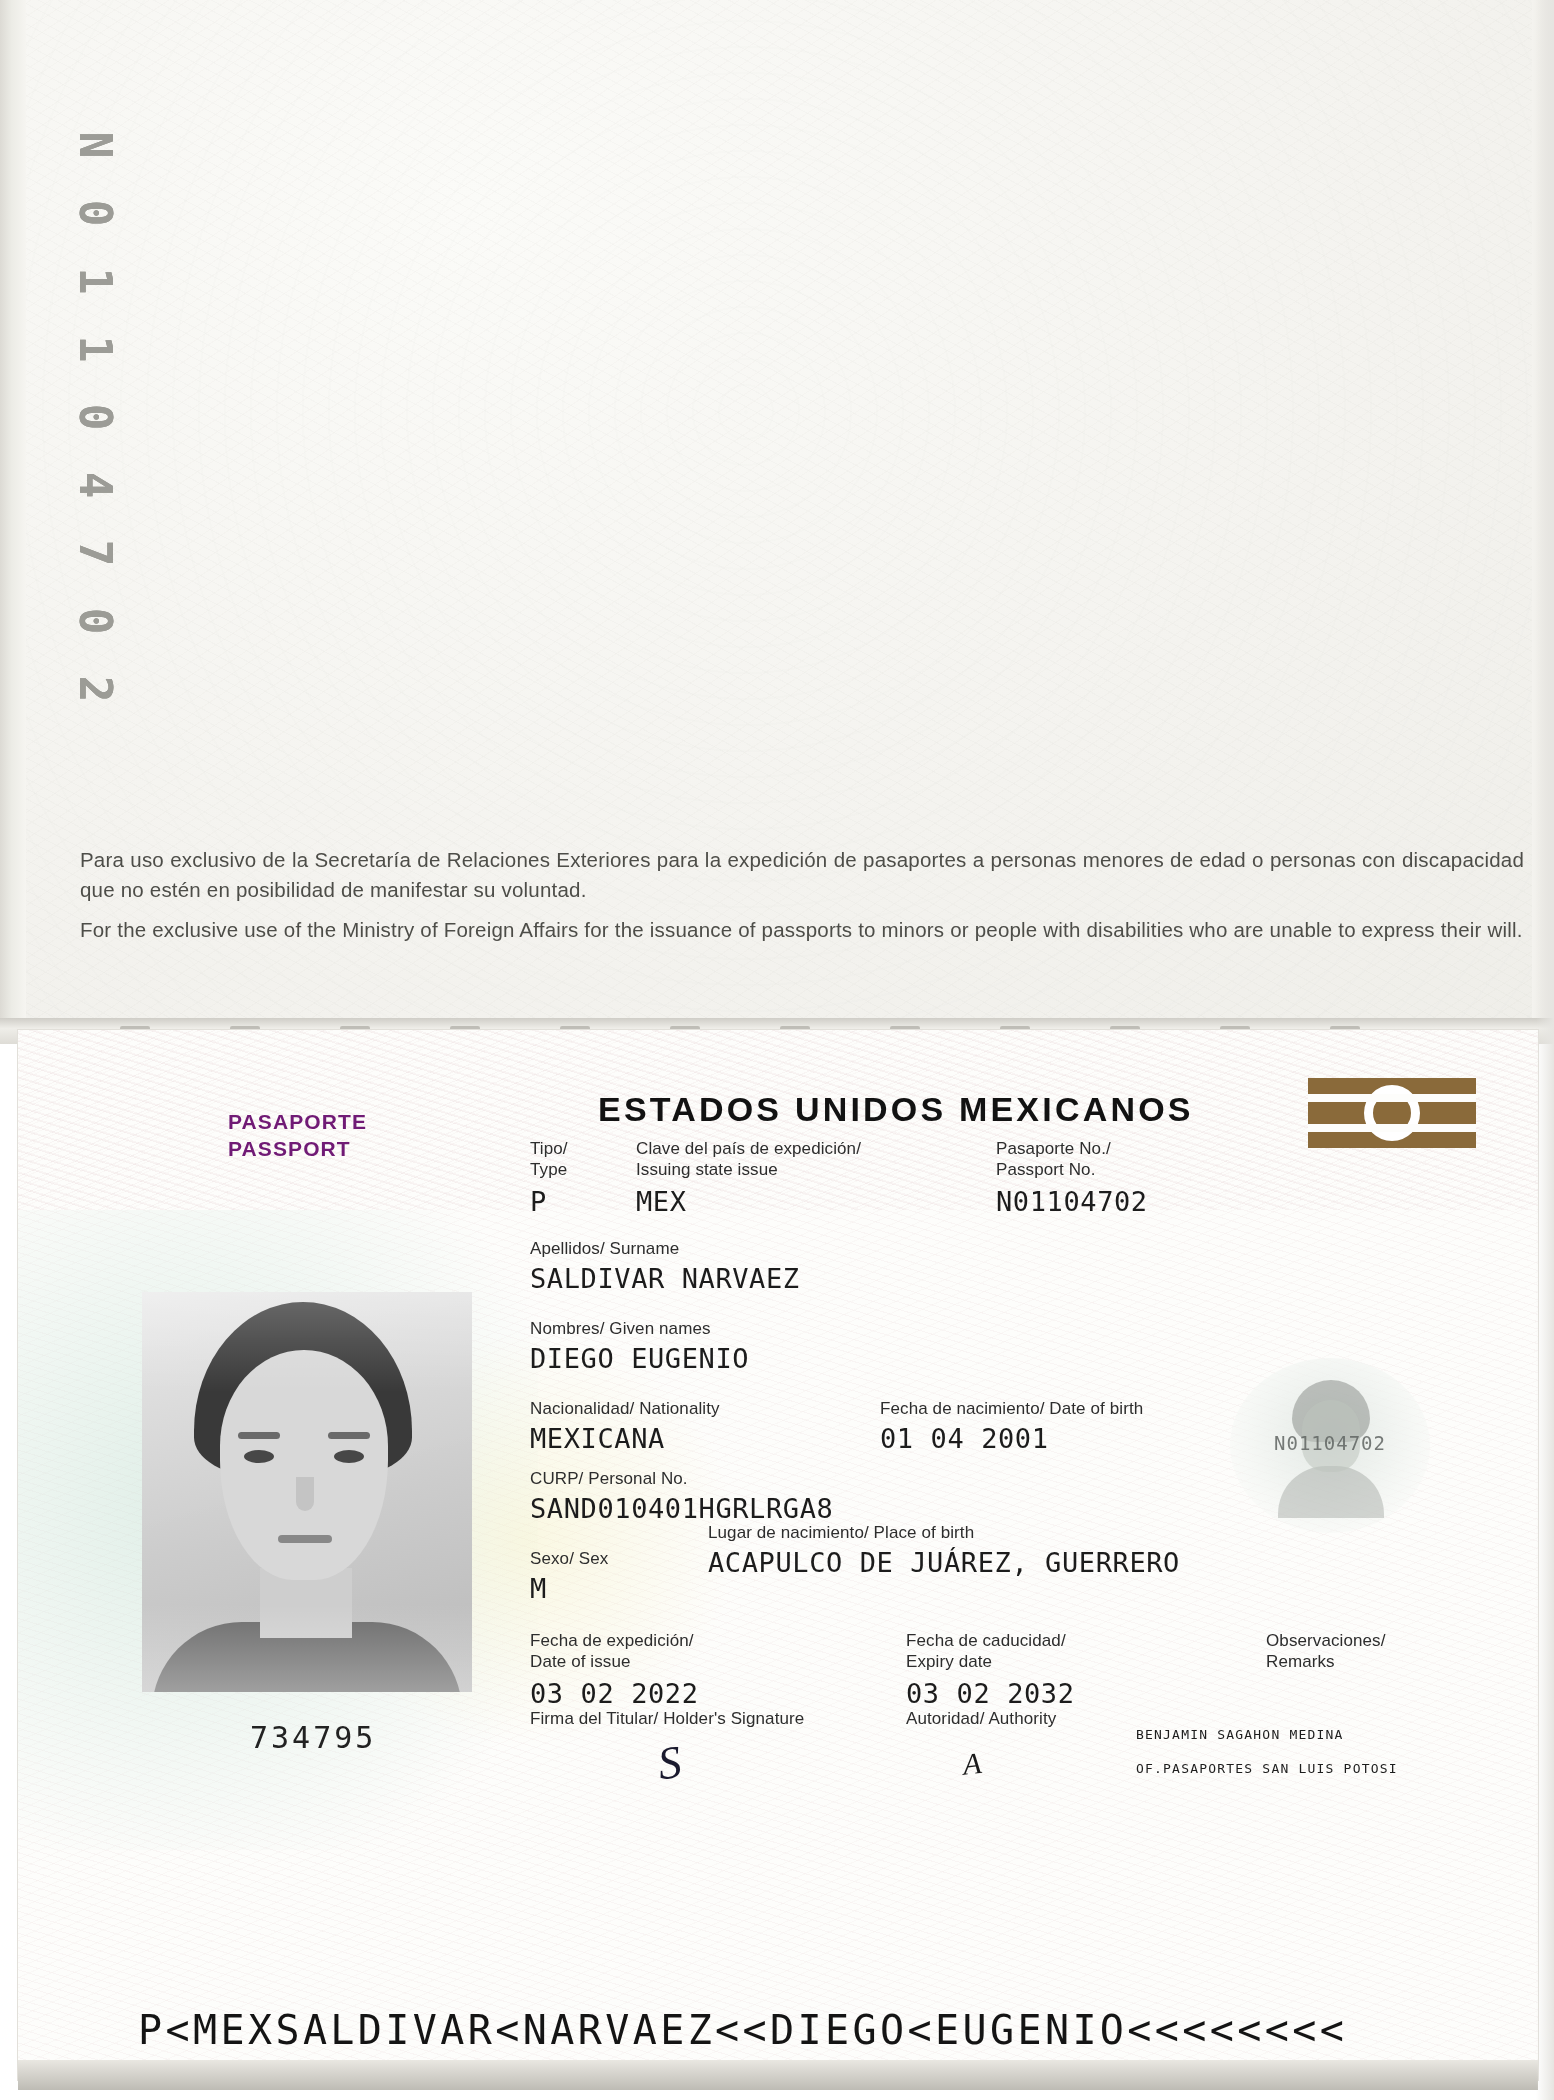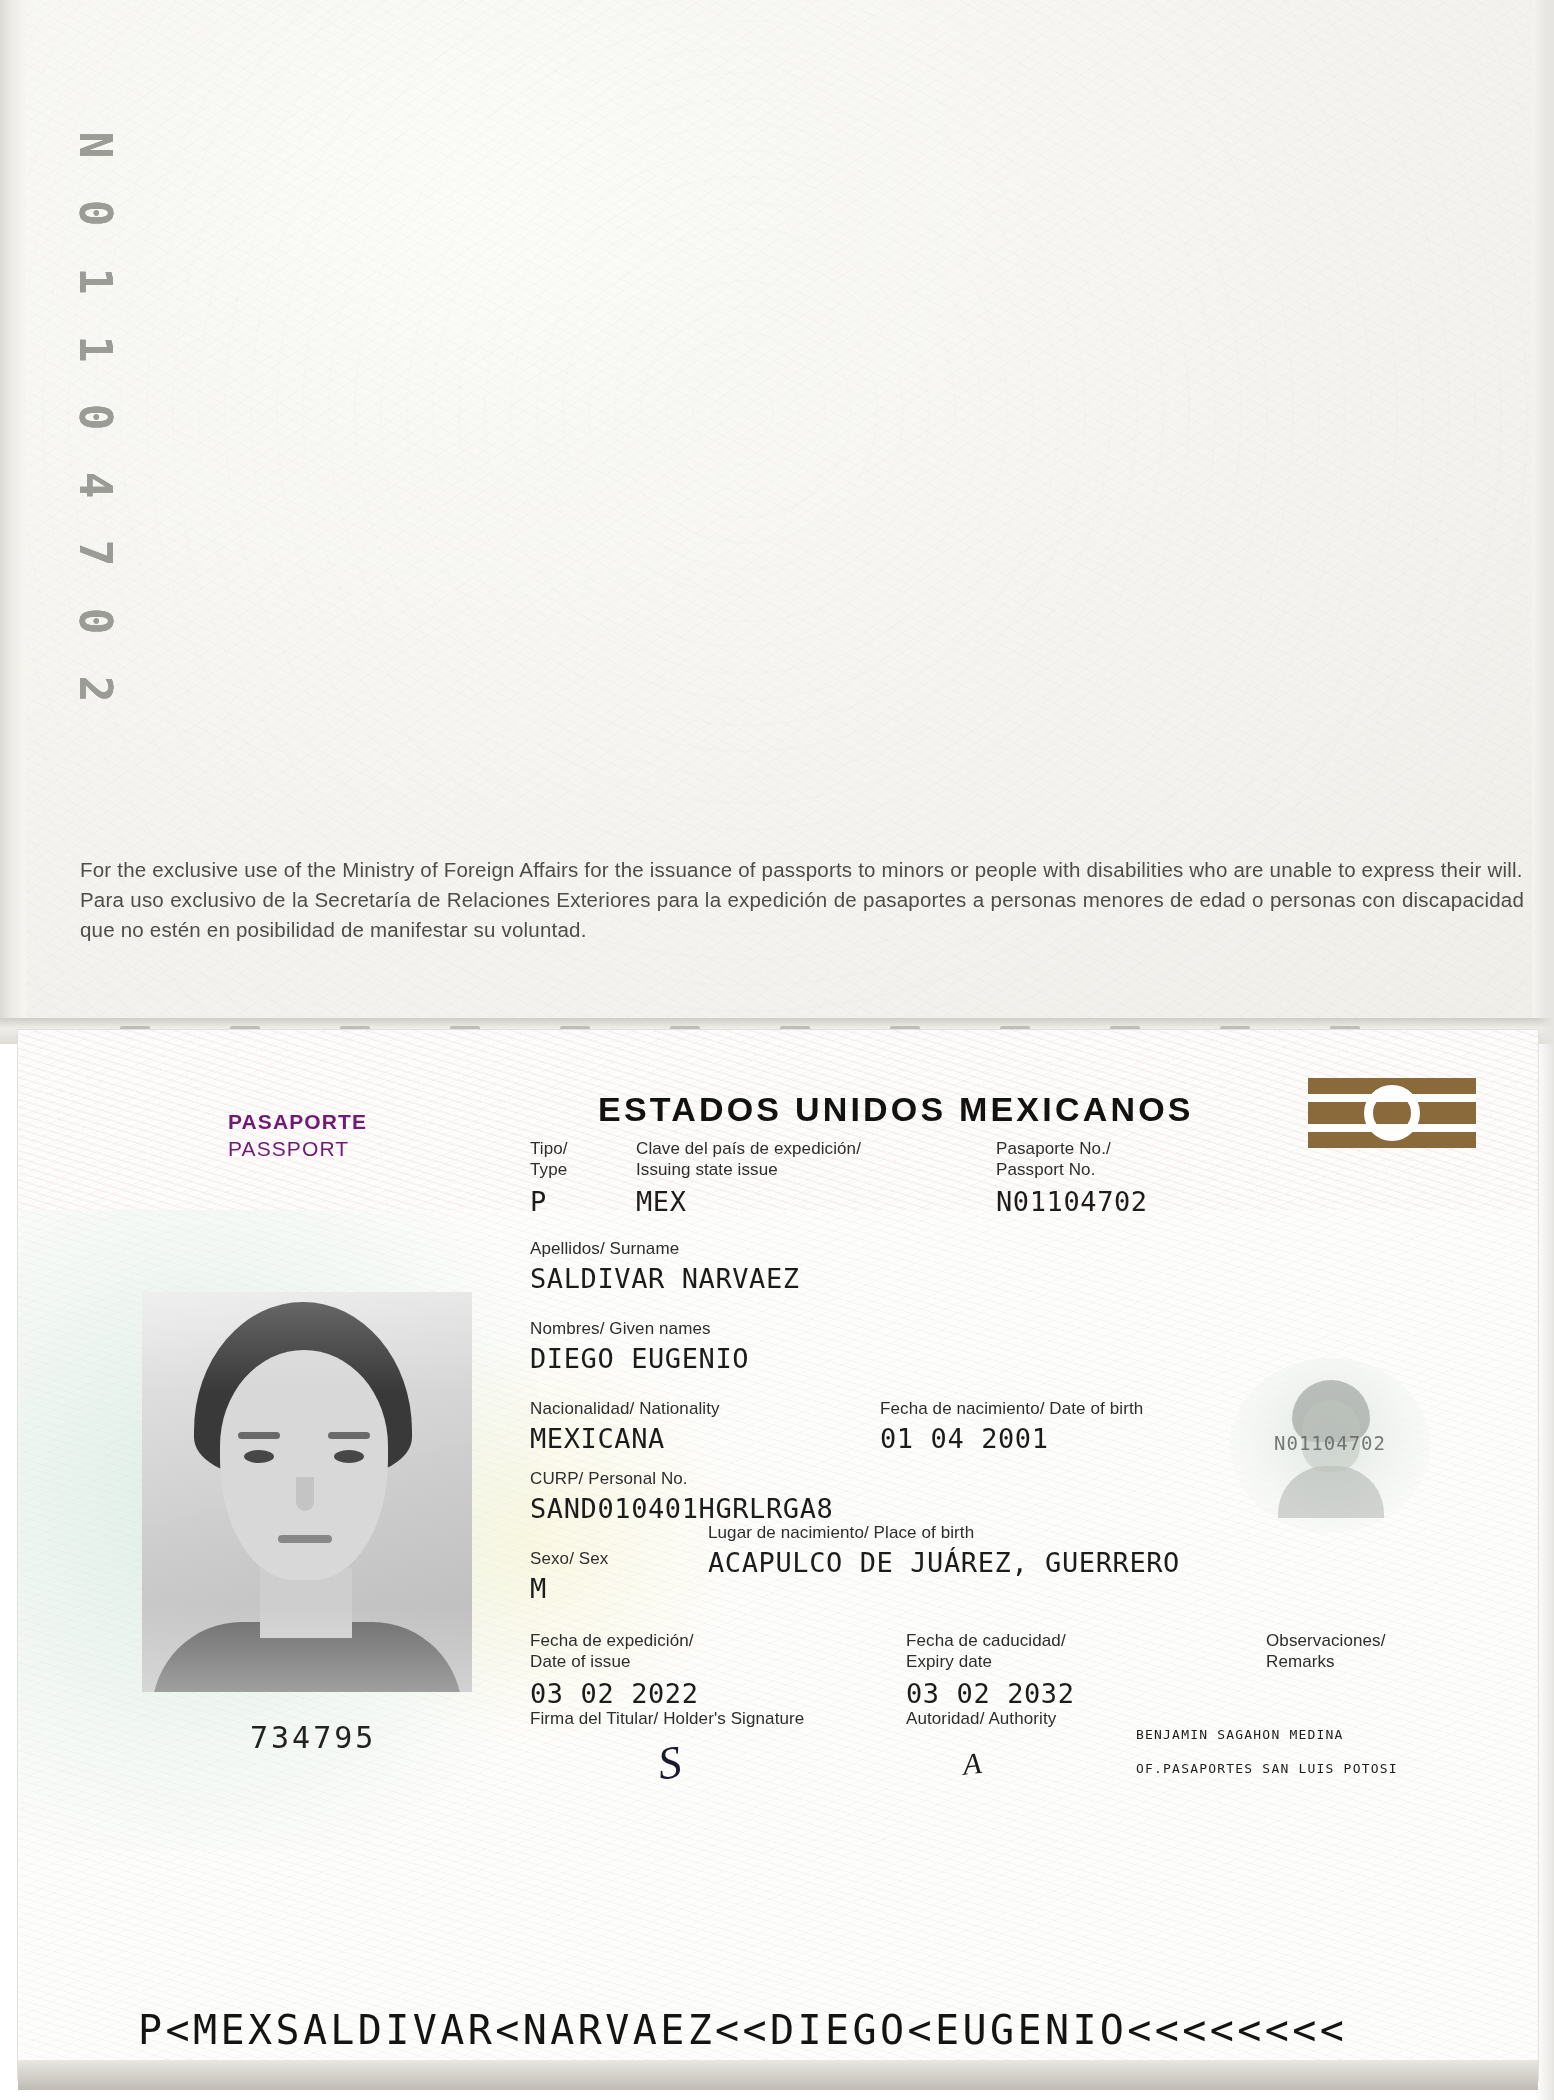--- a/index.html
+++ b/index.html
@@ -169,21 +169,21 @@
   .pp-word {
     position: absolute;
     left: 210px;
     top: 78px;
     font-size: 21px;
     font-weight: 700;
     letter-spacing: 1.1px;
     color: #701a75;
     line-height: 27px;
   }
-  .pp-word .sub { font-weight: 400; }
+  .pp-word .sub { font-weight: 700; }
 
   .country-title {
     position: absolute;
     left: 580px;
     top: 60px;
     font-size: 34px;
     font-weight: 700;
     letter-spacing: 3.2px;
     color: #121212;
   }
@@ -409,22 +409,22 @@
         </div>
       <div class="perf-char">
           <span>0</span>
         </div>
       <div class="perf-char">
           <span>2</span>
         </div>
     </div>
 
     <div class="legal-block">
+      <div class="legal-line es">Para uso exclusivo de la Secretaría de Relaciones Exteriores para la expedición de pasaportes a personas menores de edad o personas con discapacidad que no estén en posibilidad de manifestar su voluntad.</div>
       <div class="legal-line en">For the exclusive use of the Ministry of Foreign Affairs for the issuance of passports to minors or people with disabilities who are unable to express their will.</div>
-      <div class="legal-line es">Para uso exclusivo de la Secretaría de Relaciones Exteriores para la expedición de pasaportes a personas menores de edad o personas con discapacidad que no estén en posibilidad de manifestar su voluntad.</div>
     </div>
   </div>
 
   <div class="spine"></div>
   <div class="stitch" style="left:120px"></div>
   <div class="stitch" style="left:230px"></div>
   <div class="stitch" style="left:340px"></div>
   <div class="stitch" style="left:450px"></div>
   <div class="stitch" style="left:560px"></div>
   <div class="stitch" style="left:670px"></div>

